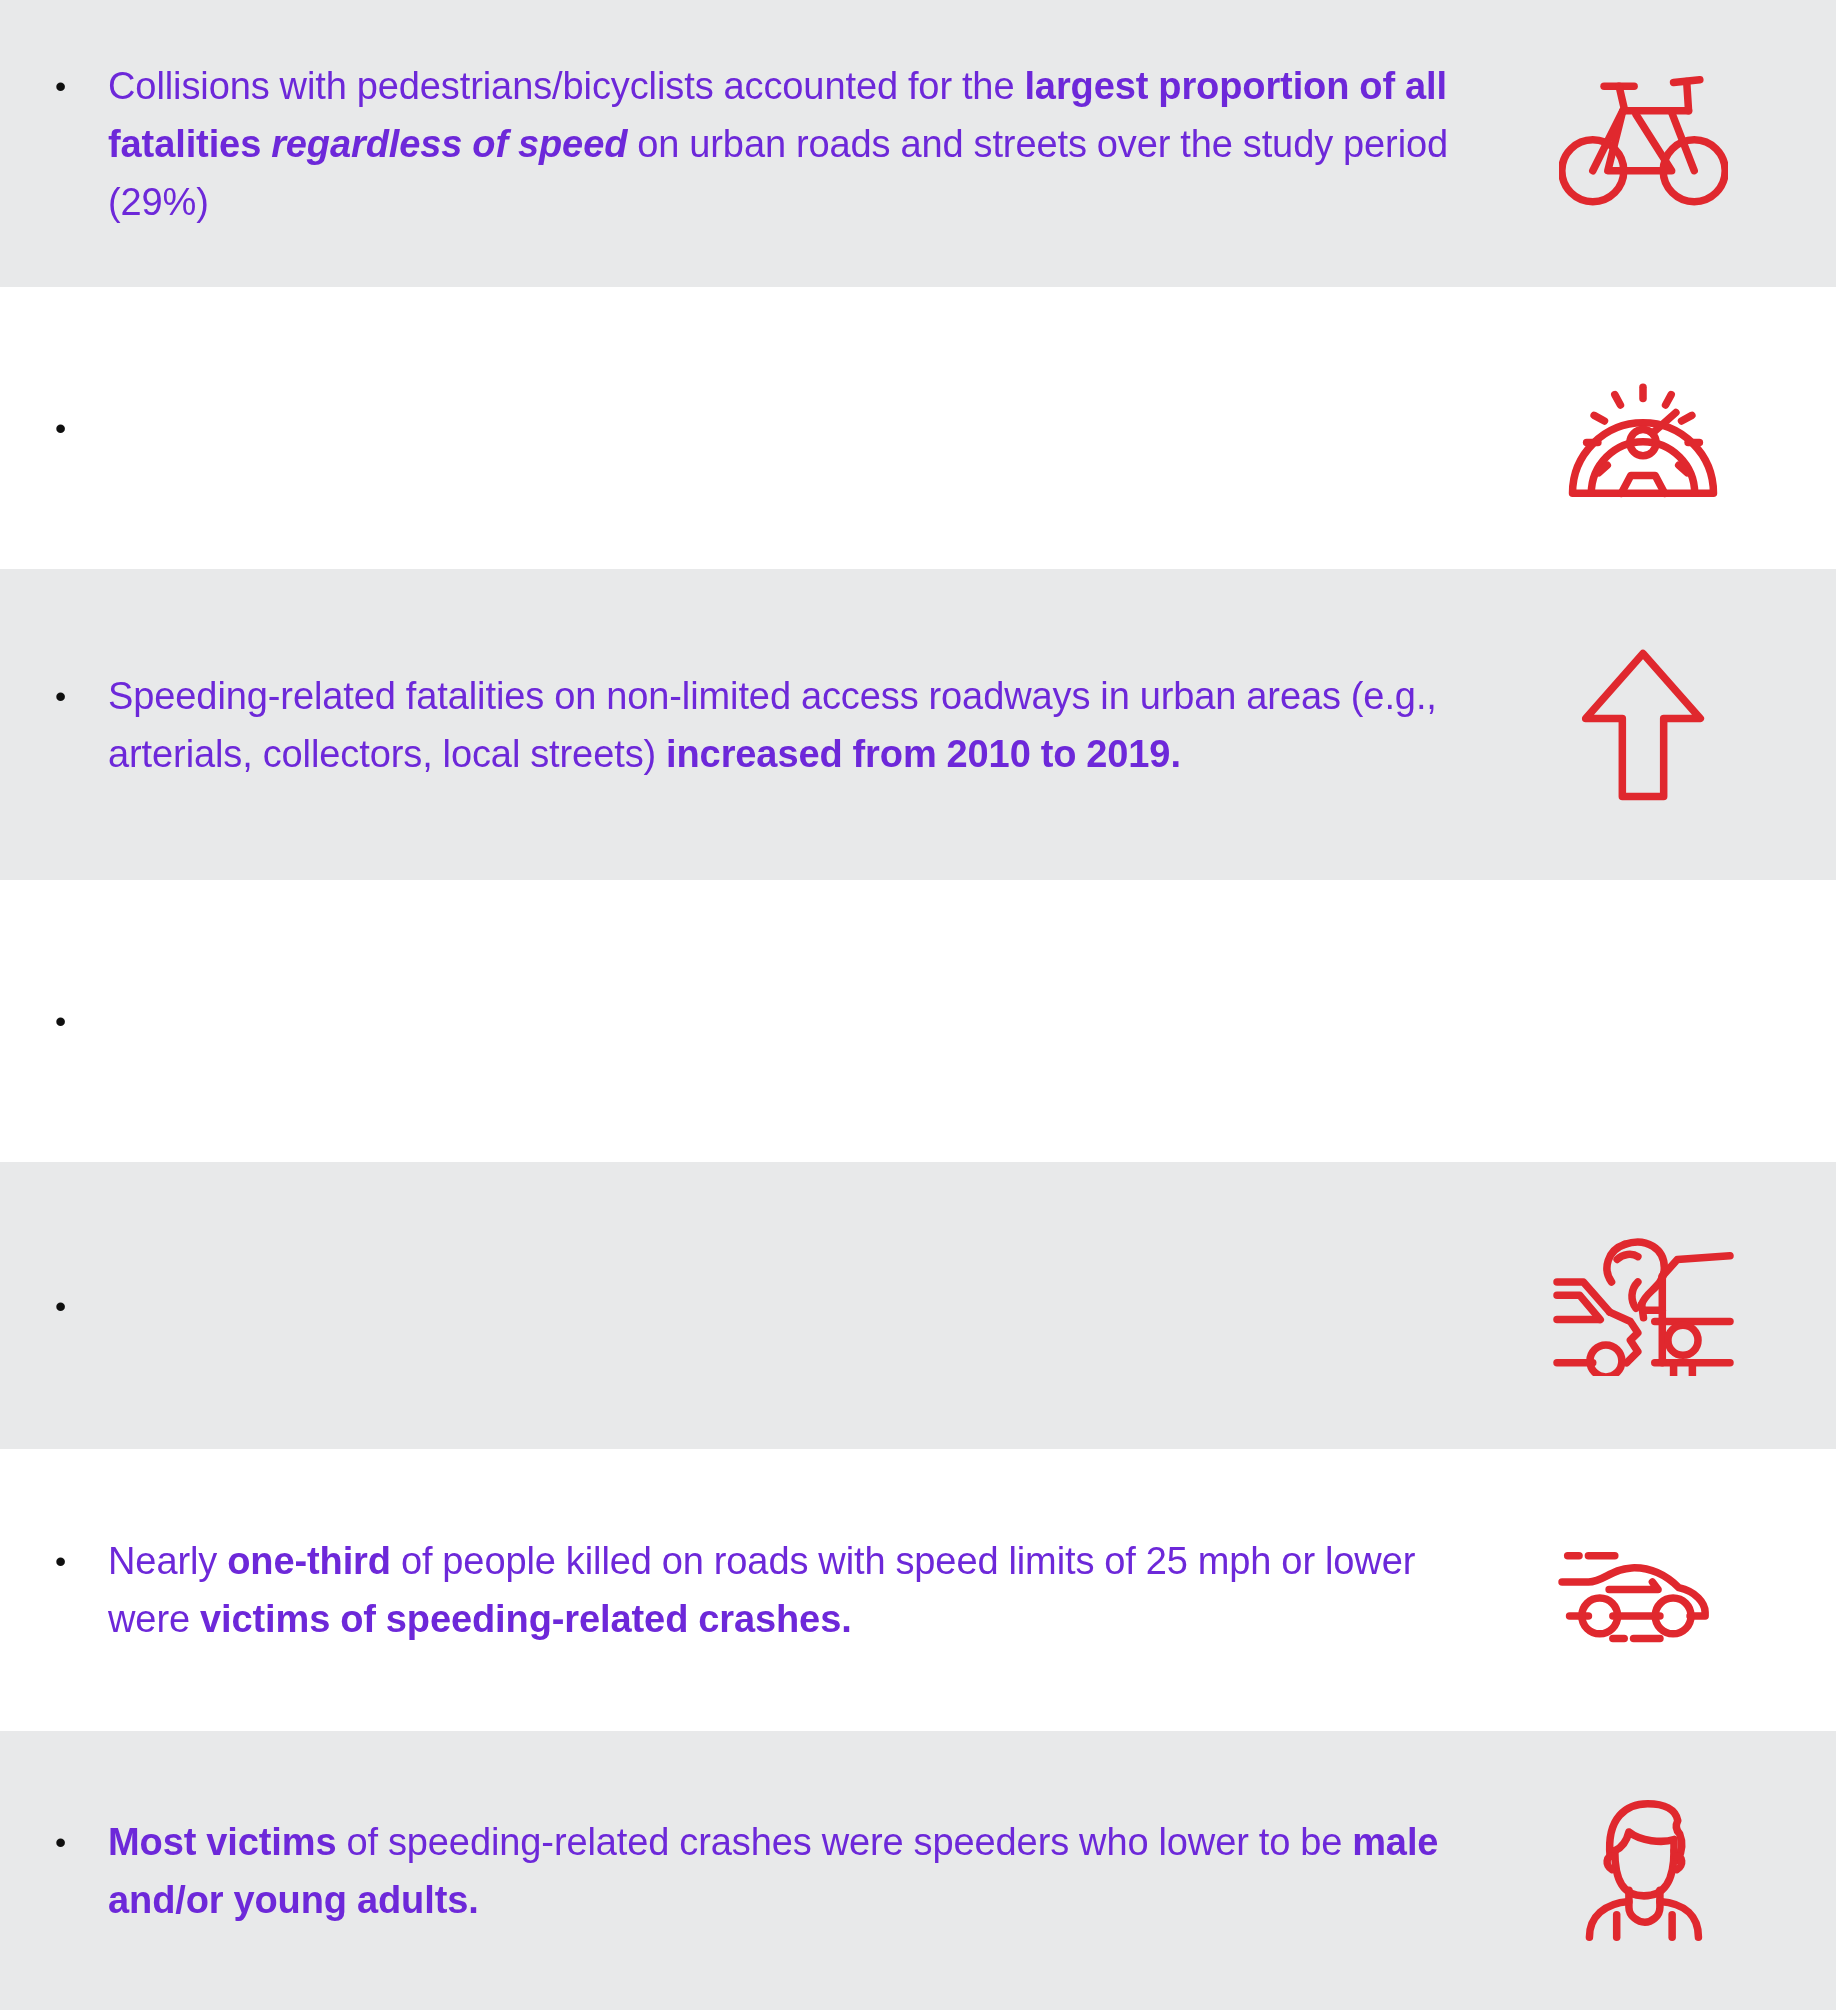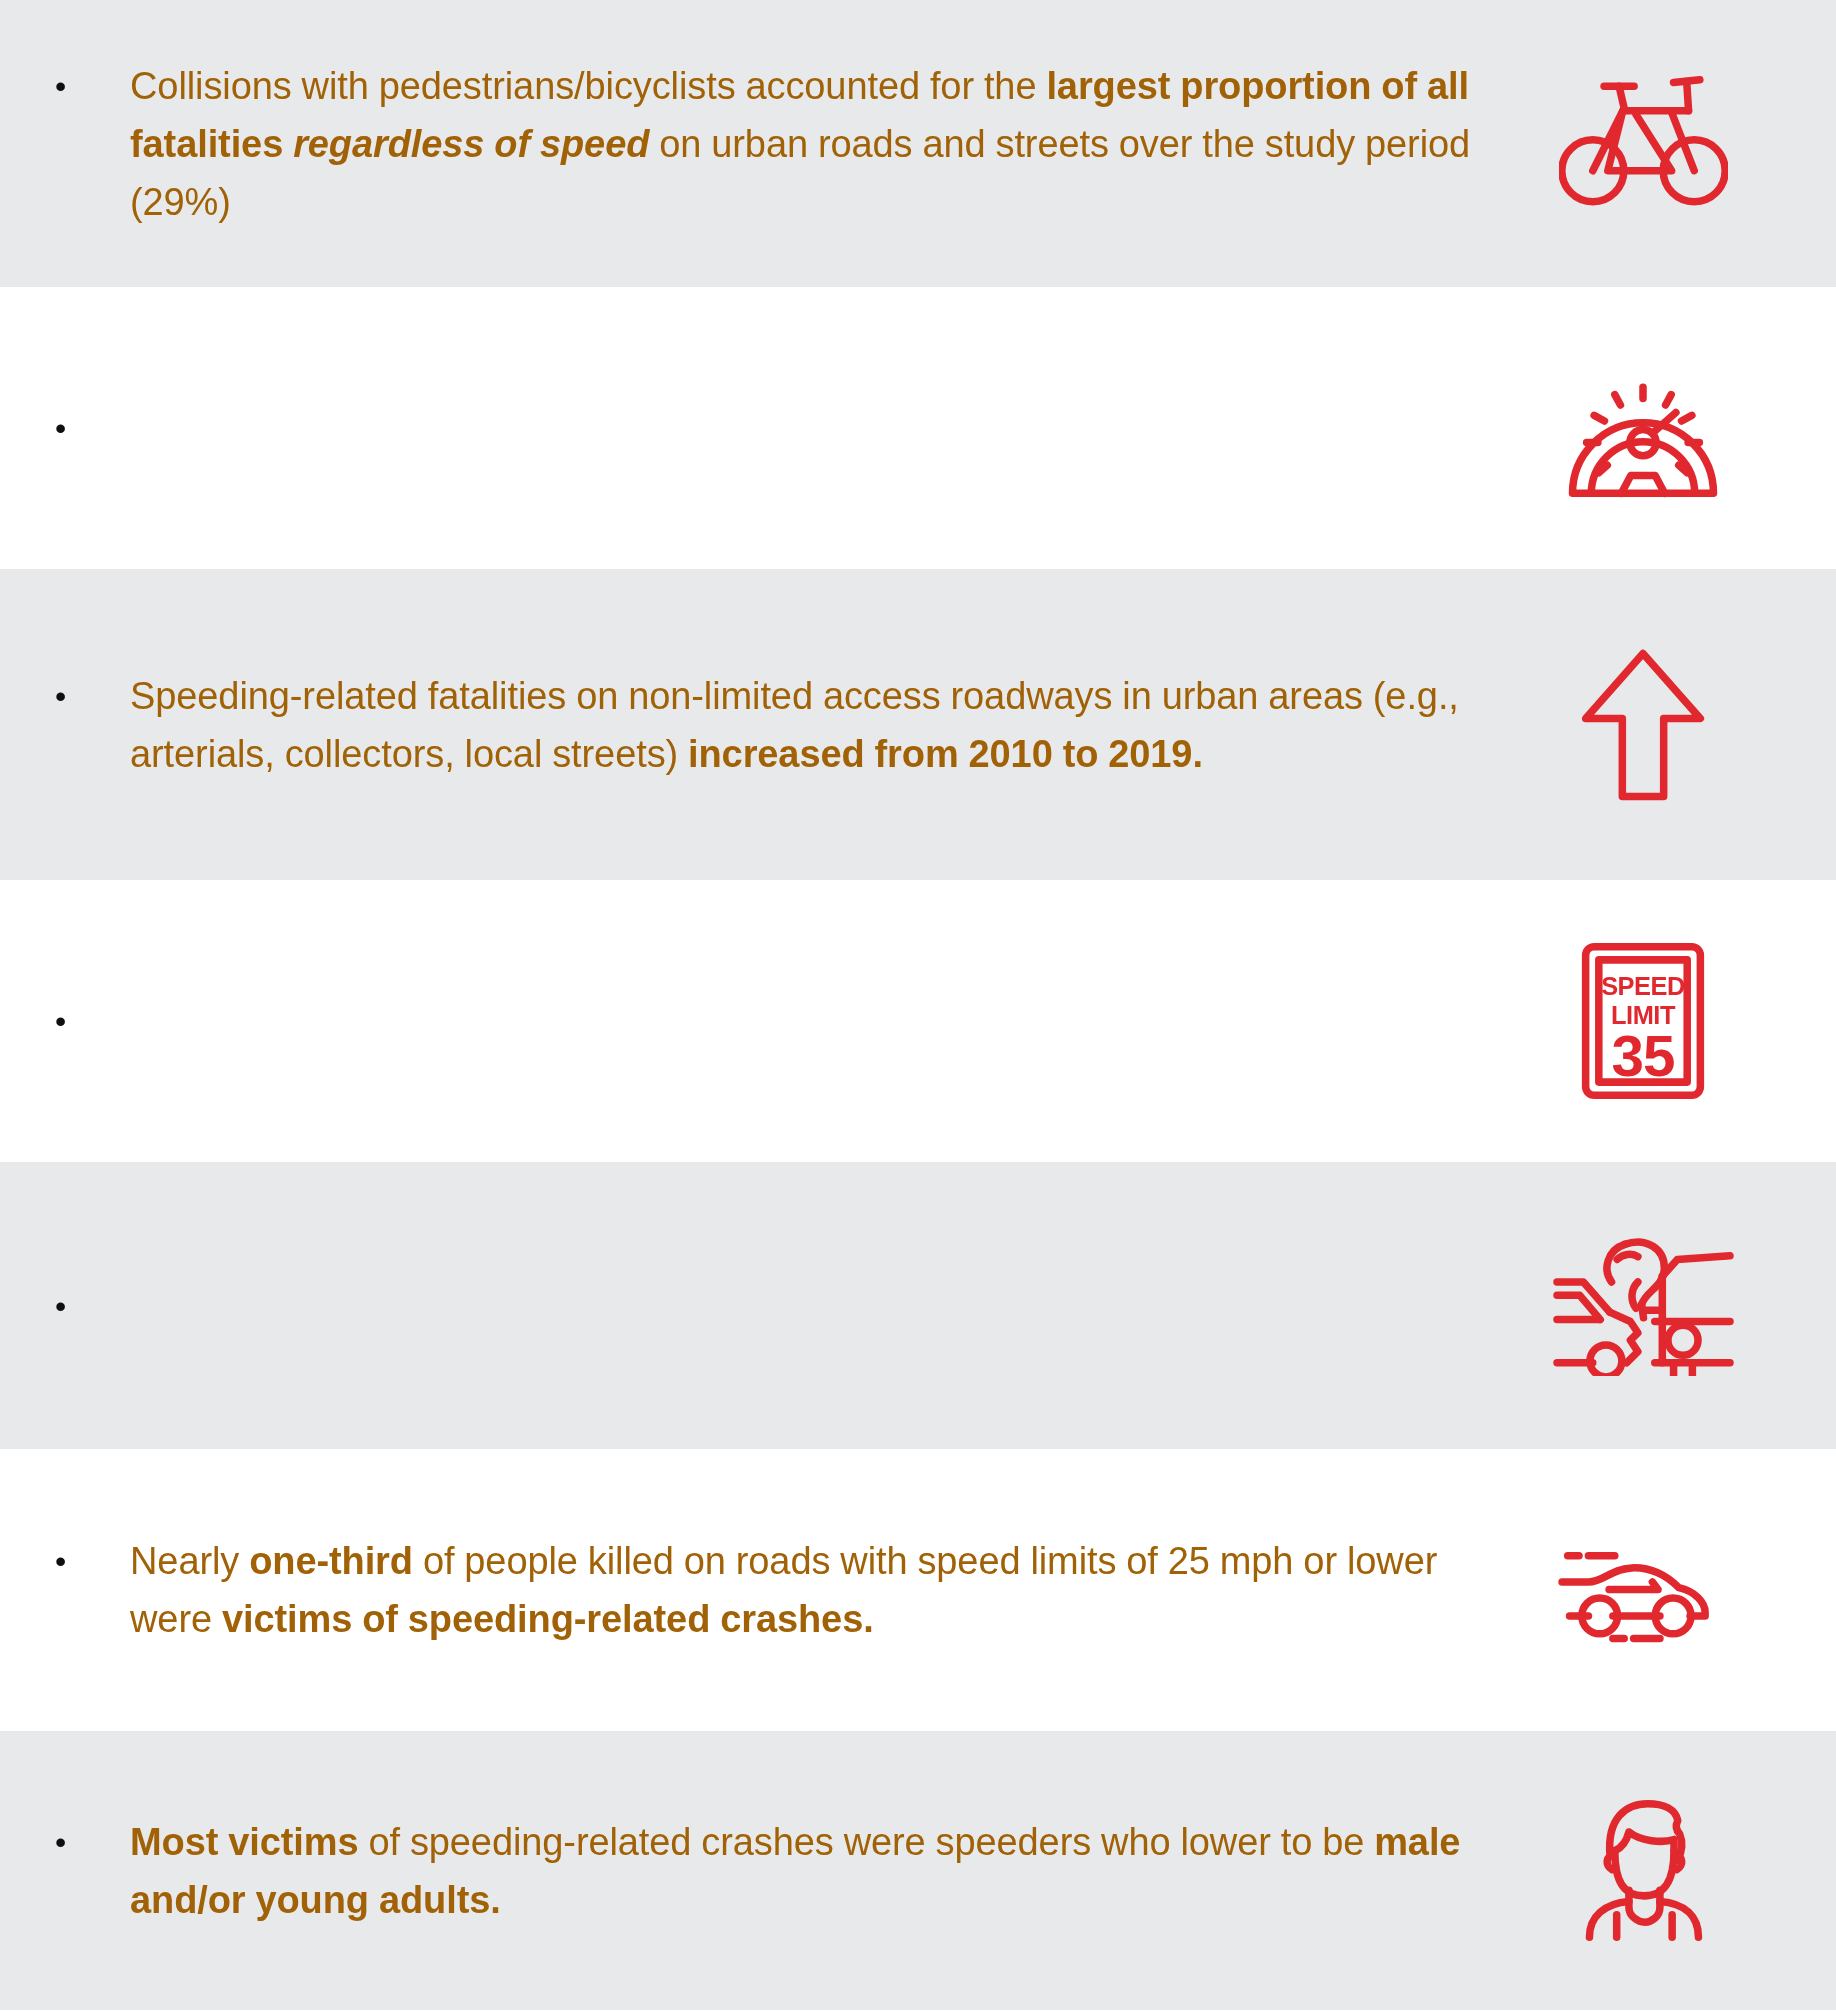--- a/index.html
+++ b/index.html
@@ -61,23 +61,22 @@
     user-select: none;
   }
 
   .bullet-text {
     flex: 1 1 auto;
     max-width: 1347px;
     font-size: 38px;
     line-height: 58px;
     letter-spacing: -0.1px;
     font-stretch: condensed;
-    color: #a16207;
+    color: #6d28d9;
     word-spacing: -0.5px;
-    margin-left: 22px;
   }
 
   .bullet-text b {
     font-weight: 700;
   }
   .bullet-text i {
     font-style: italic;
   }
   .bullet-text b i, .bullet-text i b {
     font-weight: 700;
@@ -175,29 +174,20 @@
       <svg width="128" height="156" viewBox="0 0 136 166">
         <path class="icon-red" stroke-width="10" stroke-linejoin="round" stroke-linecap="round" d="M68 7 L129 76 L90 76 L90 159 L46 159 L46 76 L7 76 Z"></path>
       </svg>
     </div>
   </div>
 
   <div class="row plain row-4">
     <div class="bullet-wrap">
       <div class="bullet-dot">•</div>
     </div>
-    <div class="icon-cell">
-      <svg width="126" height="160" viewBox="0 0 134 170">
-        <rect x="6" y="6" width="122" height="158" rx="9" ry="9" class="icon-red" stroke-width="9"></rect>
-        <rect x="20" y="20" width="94" height="130" class="icon-red" stroke-width="7"></rect>
-        <text class="sign-text sign-word" x="67" y="57">SPEED</text>
-        <text class="sign-text sign-word" x="67" y="88">LIMIT</text>
-        <text class="sign-text sign-num" x="67" y="143">35</text>
-      </svg>
-    </div>
   </div>
 
   <div class="row shaded row-5">
     <div class="bullet-wrap">
       <div class="bullet-dot">•</div>
     </div>
     <div class="icon-cell">
       <svg width="185" height="141" viewBox="0 0 196 150">
         <g class="icon-red" stroke-width="9">
 

